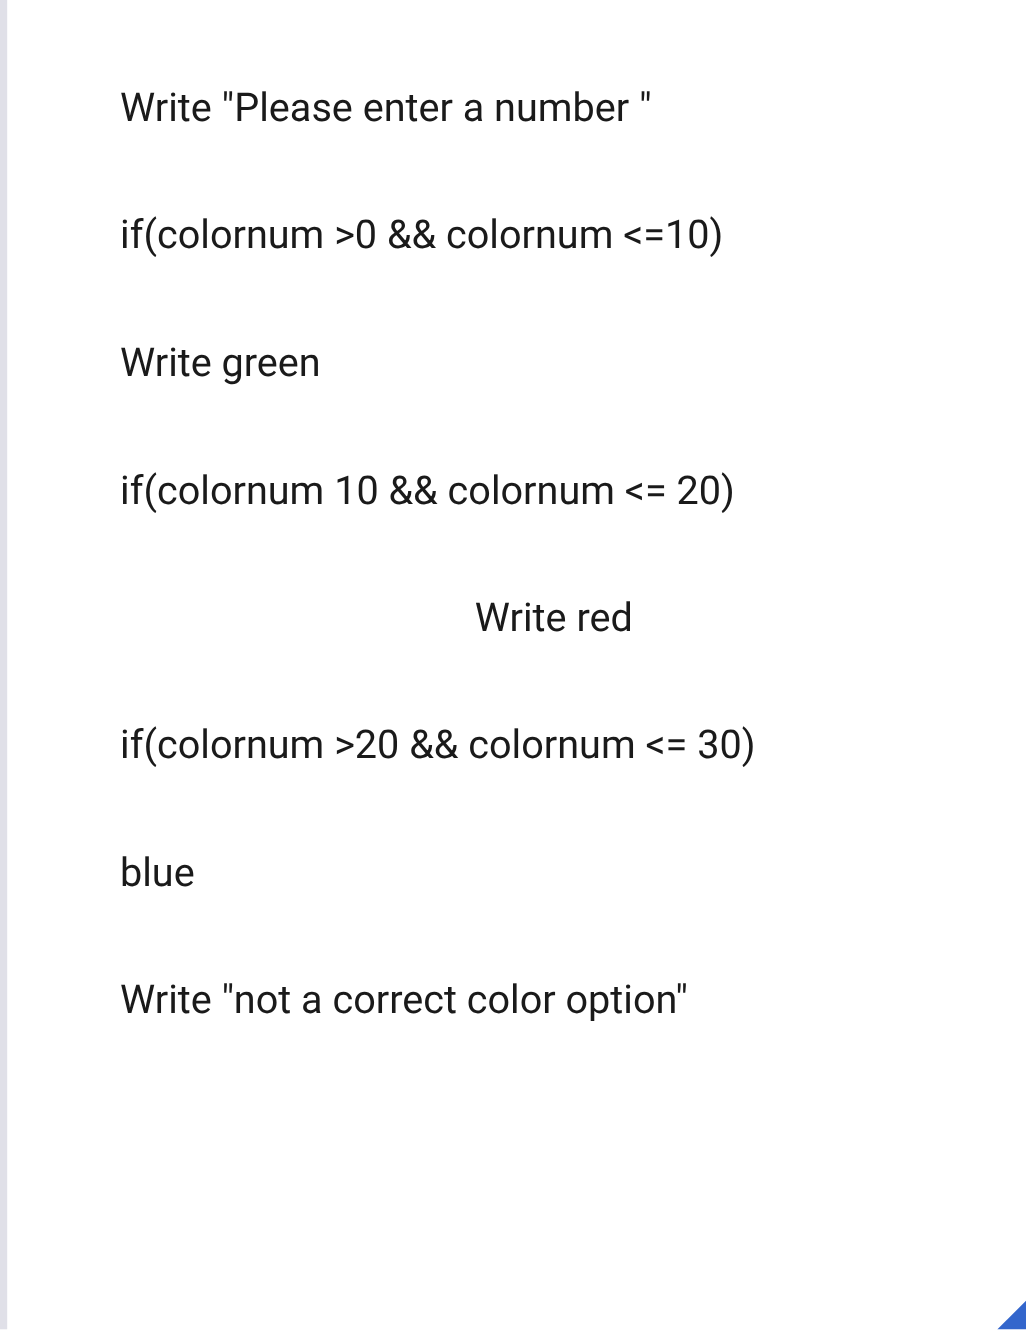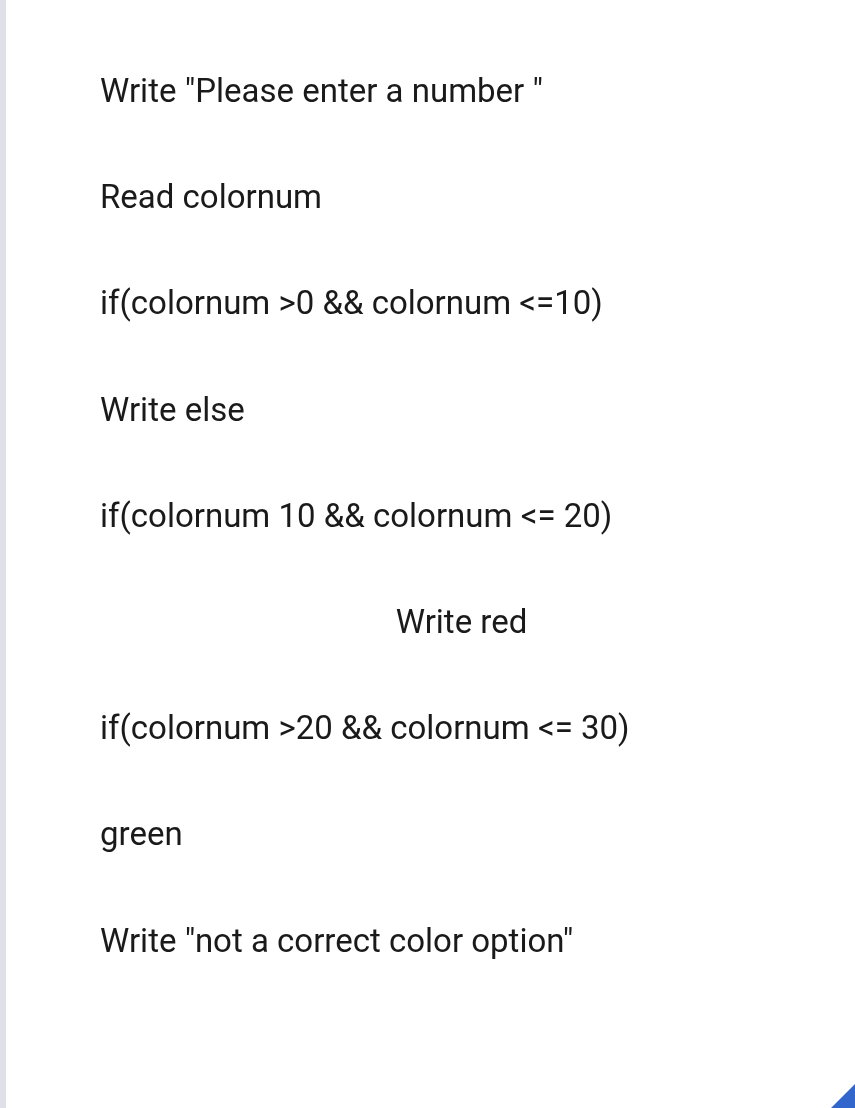--- a/index.html
+++ b/index.html
@@ -50,23 +50,22 @@
       border-color: transparent transparent #3366cc transparent;
     }
   </style>
 </head>
 <body>
 
 <div class="left-border"></div>
 
 <div class="content">
   <div class="code-line">Write "Please enter a number "</div>
-  <div class="code-line">Read colornum</div>
   <div class="code-line">if(colornum &gt;0 &amp;&amp; colornum &lt;=10)</div>
-  <div class="code-line">Write else</div>
+  <div class="code-line">Write green</div>
   <div class="code-line">if(colornum 10 &amp;&amp; colornum &lt;= 20)</div>
   <div class="code-line indent-1">Write red</div>
   <div class="code-line">if(colornum &gt;20 &amp;&amp; colornum &lt;= 30)</div>
-  <div class="code-line">green</div>
+  <div class="code-line">blue</div>
   <div class="code-line">Write "not a correct color option"</div>
 </div>
 
 <div class="corner-triangle"></div>
 
 </body></html>

